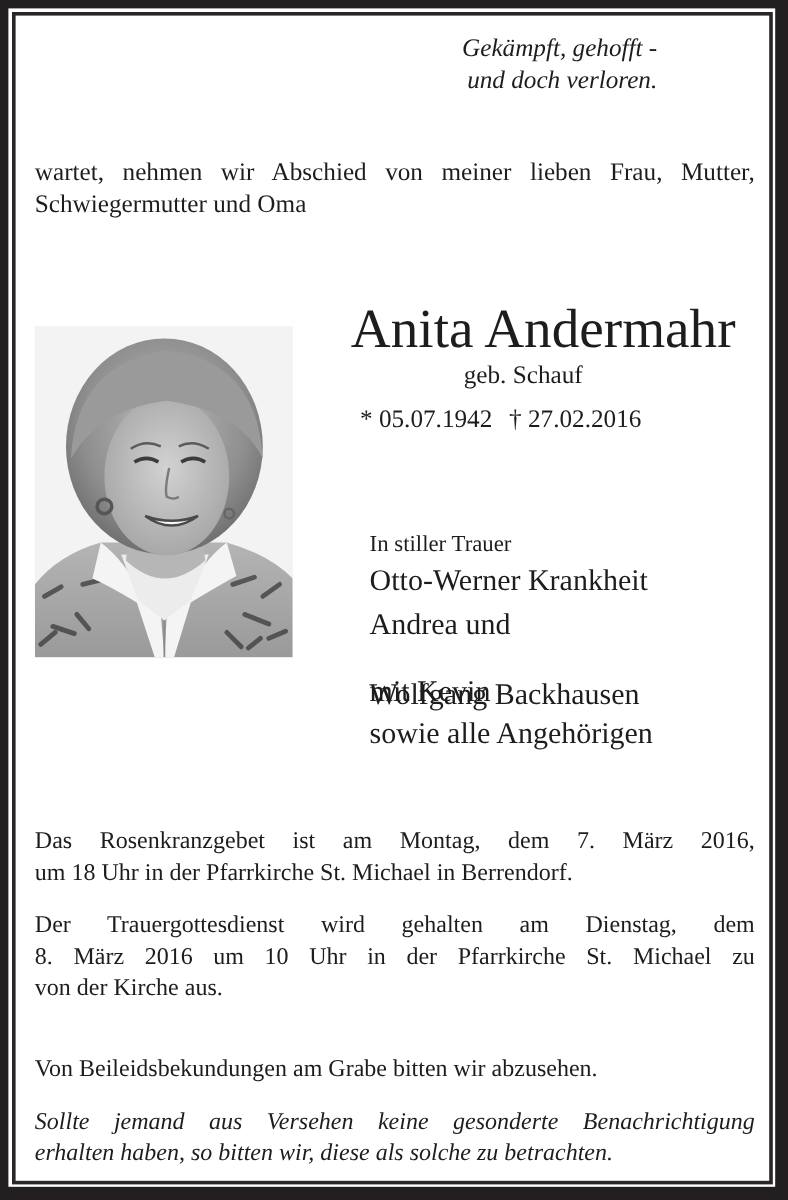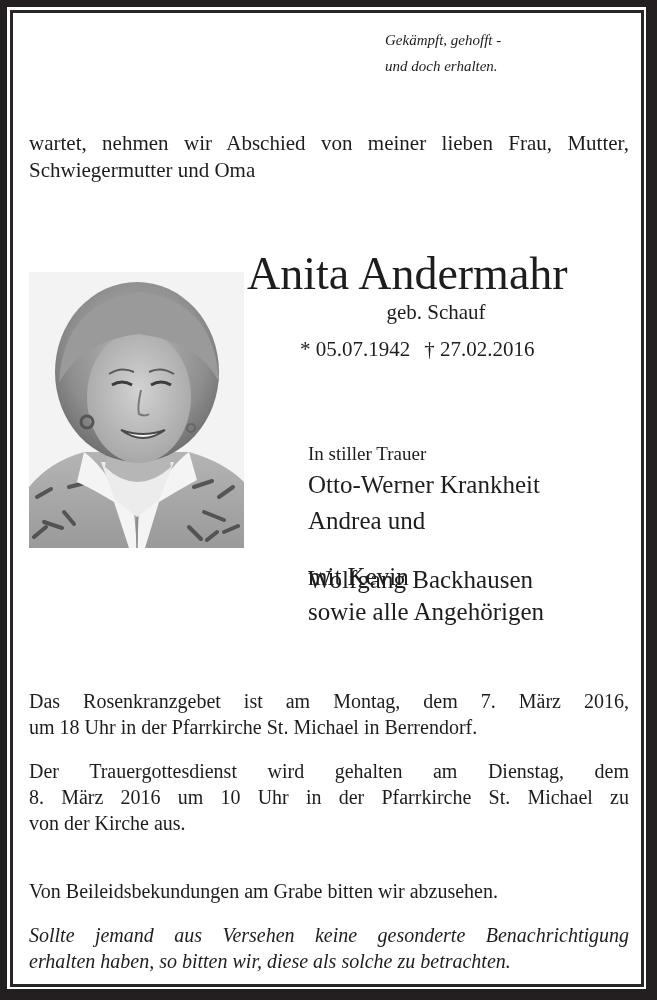--- a/index.html
+++ b/index.html
@@ -32,46 +32,47 @@
     left: 10px; top: 10px;
     right: 13px; bottom: 13px;
     border: 3px solid #2a2627;
     background: #ffffff;
   }
   .abs { position: absolute; white-space: nowrap; }
 
   .motto {
     left: 385px; top: 27px;
     font-style: italic;
-    font-size: 15px;
-    line-height: 26px;
+    font-size: 21px;
+    line-height: 26px;
+    text-align: right;
   }
   .intro {
     left: 29px; top: 130px;
     width: 600px;
     font-size: 21px;
     line-height: 27px;
     white-space: normal;
   }
   .intro span { display: block; white-space: nowrap; }
   .intro .justify { text-align: justify; text-align-last: justify; }
 
   .photo {
     left: 29px; top: 272px;
     width: 215px; height: 276px;
     background: #f2f2f2;
     overflow: hidden;
   }
 
   .name {
-    left: 247px; top: 248px;
+    left: 261px; top: 248px;
     width: 352px;
     font-size: 46px;
     line-height: 52px;
-    text-align: left;
+    text-align: right;
   }
   .maiden {
     left: 300px; top: 299px;
     width: 272px;
     font-size: 21px;
     line-height: 26px;
     text-align: center;
   }
   .dates {
     left: 300px; top: 336px;
@@ -103,21 +104,21 @@
 </style>
 </head>
 <body>
 
 <div class="frame-outer"></div>
 <div class="frame-gap"></div>
 <div class="frame-inner"></div>
 
 <div class="abs motto">
   <div>Gekämpft, gehofft -</div>
-  <div>und doch erhalten.</div>
+  <div>und doch verloren.</div>
 </div>
 
 <div class="abs intro">
   <span class="justify">wartet, nehmen wir Abschied von meiner lieben Frau, Mutter,</span>
   <span>Schwiegermutter und Oma</span>
 </div>
 
 <div class="abs photo">
   <svg width="215" height="276" viewBox="0 0 215 276" xmlns="http://www.w3.org/2000/svg">
     <defs>

